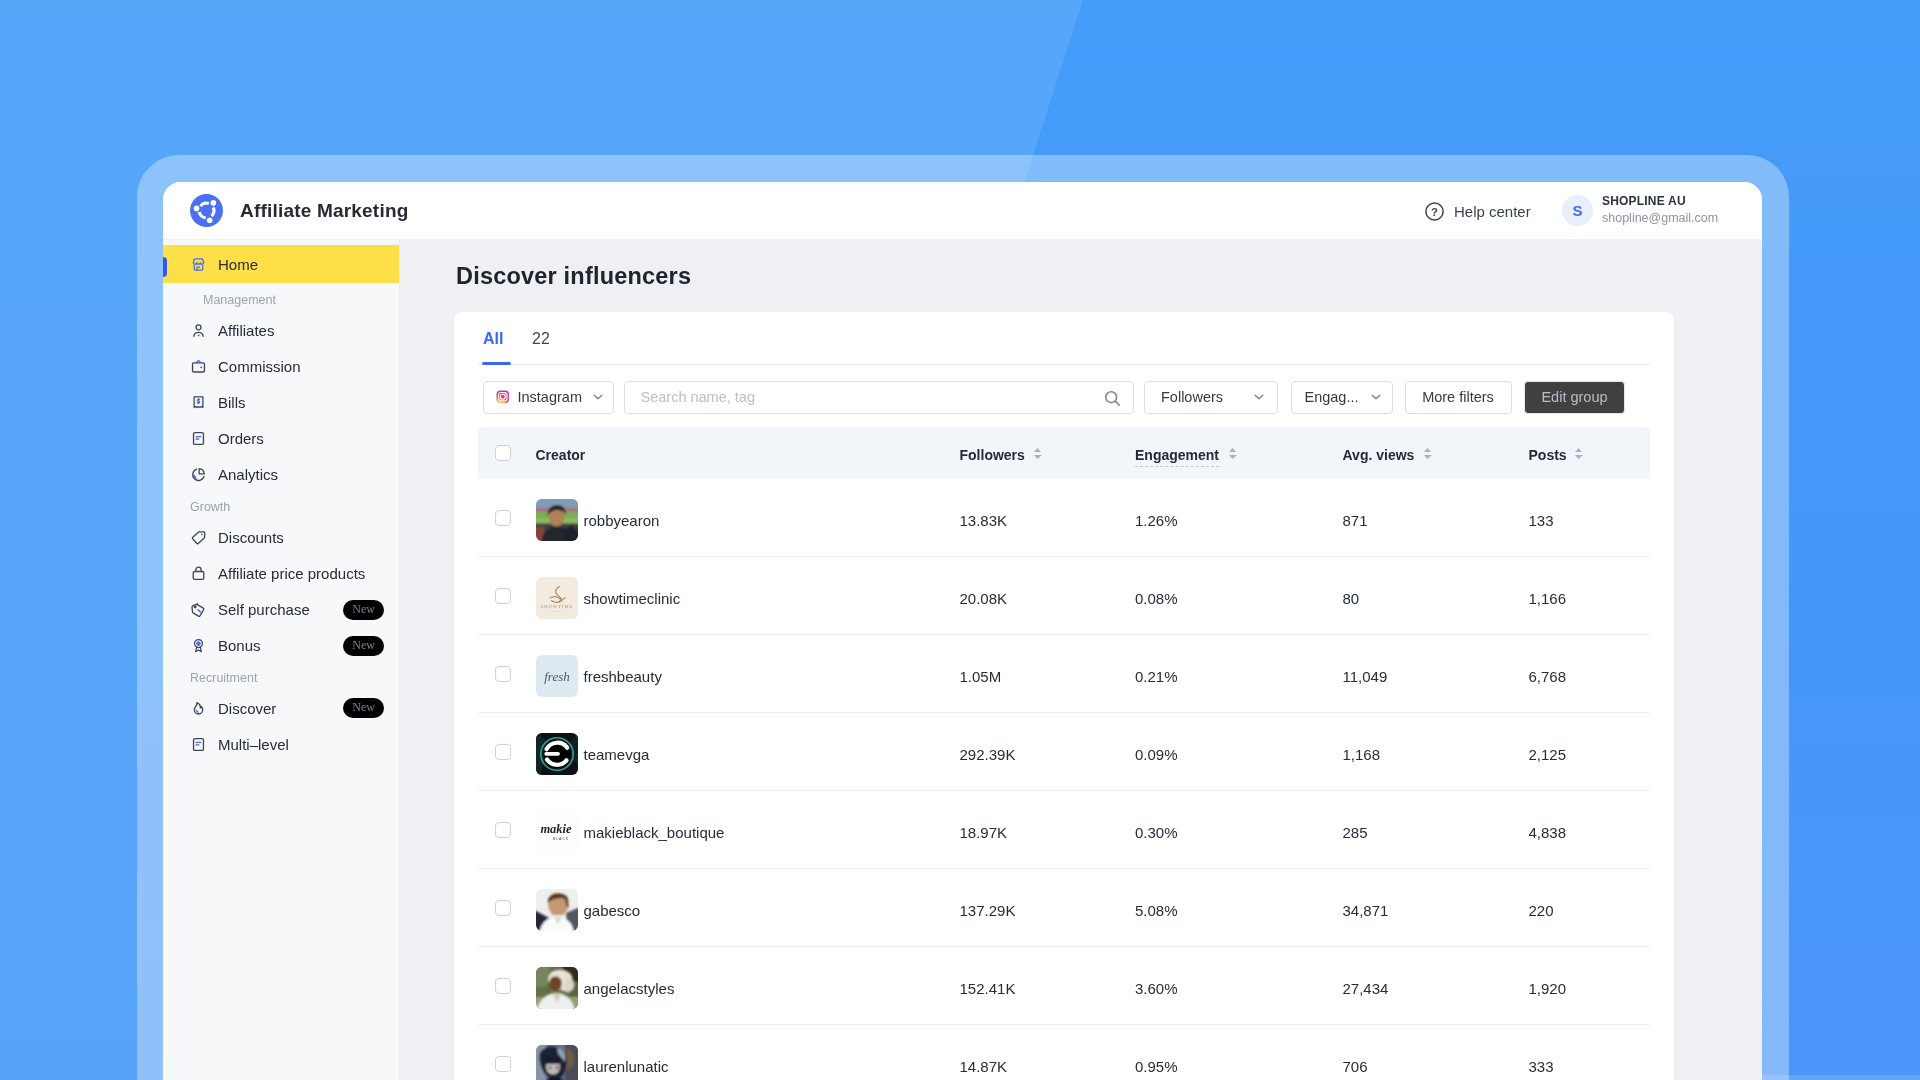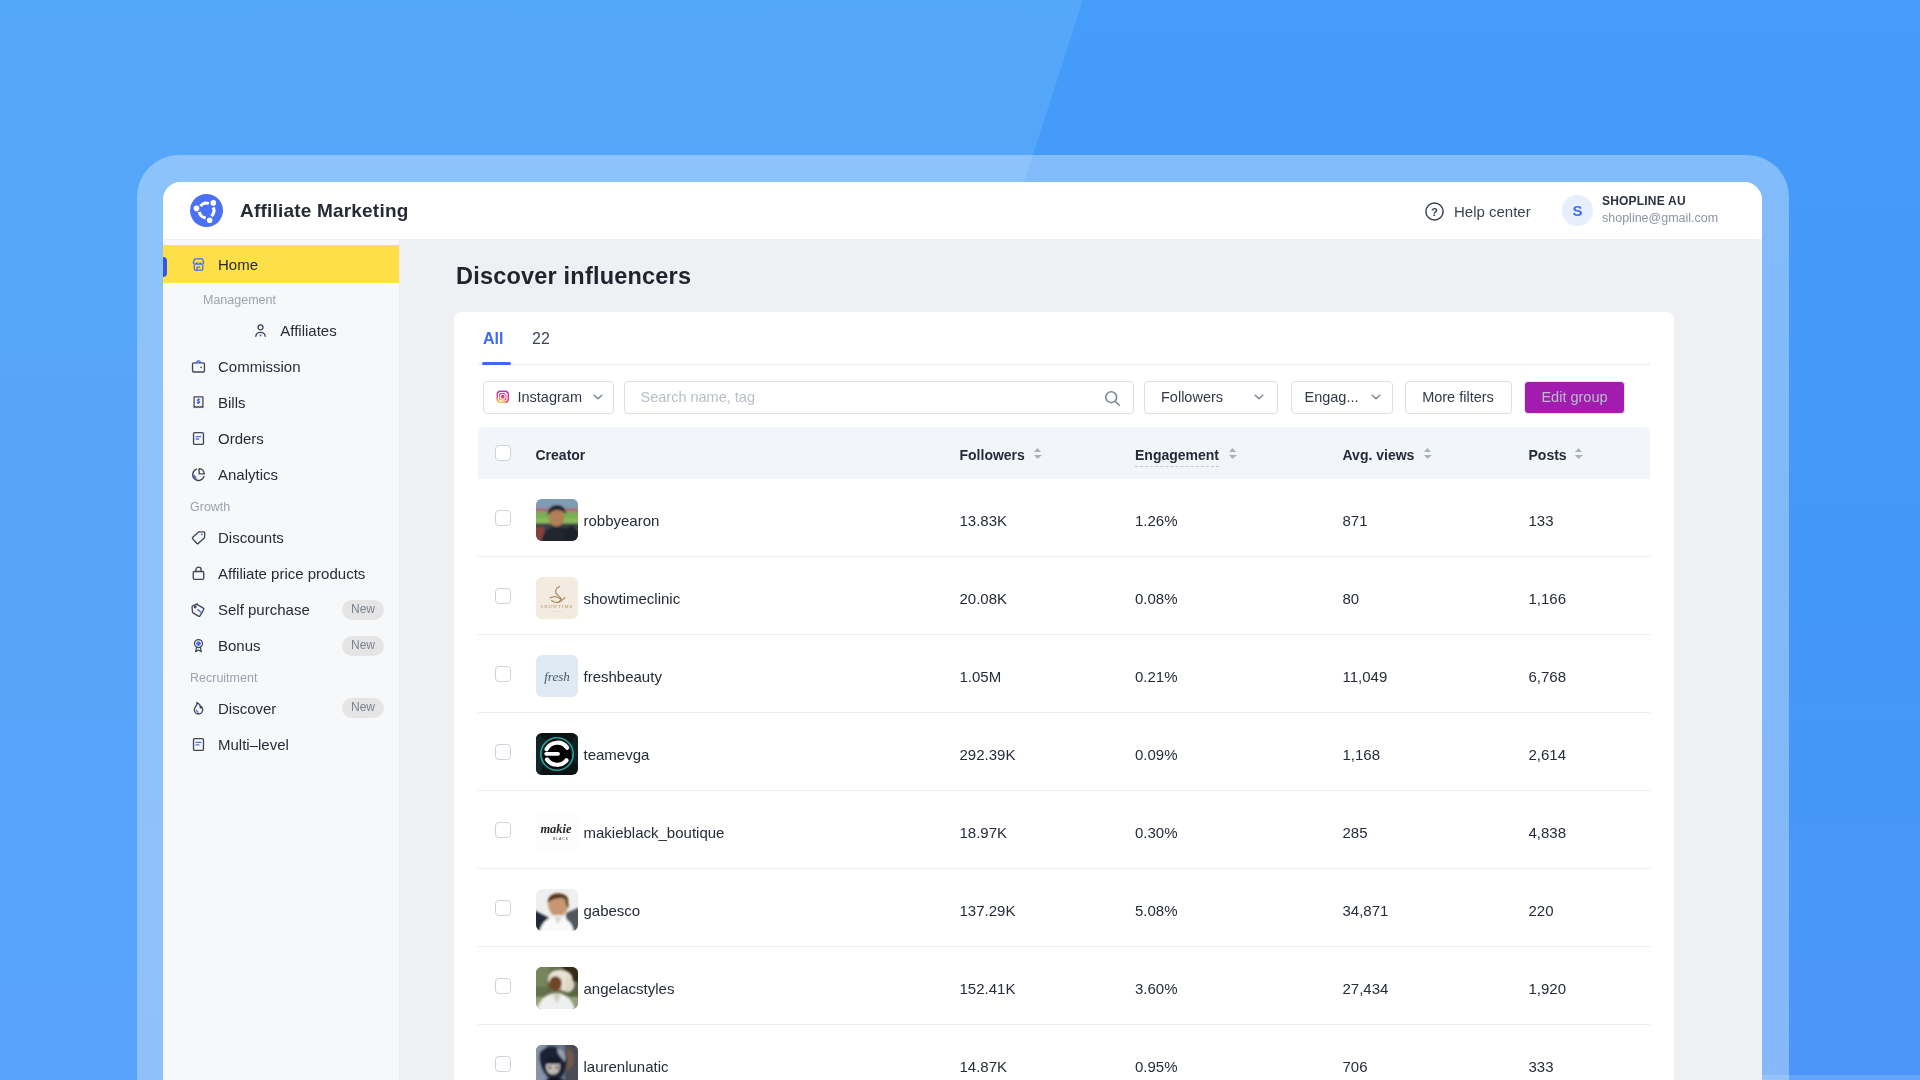--- a/index.html
+++ b/index.html
@@ -17,21 +17,21 @@
 .acct { position:absolute; left:1439px; top:13px; line-height:1; }
 .acct .nm { font-size:12px; font-weight:700; color:#2a3140; letter-spacing:.2px; }
 .acct .em { margin-top:5px; font-size:12.5px; color:#8b94a3; }
 
 aside { position:absolute; left:0; top:58px; bottom:0; width:237px; background:#f7f8fa; border-right:1px solid #ededf0; z-index:4; }
 .mi { position:relative; display:flex; align-items:center; height:36px; padding-left:27px; font-size:15px; color:#262c38; font-weight:500; }
 .mi svg { width:17px; height:17px; margin-right:11px; flex:none; }
 .mi.home { height:38px; margin-top:5px; background:#fde047; }
 .ind { position:absolute; left:0; top:12px; width:4px; height:20px; border-radius:0 4px 4px 0; background:#3355ef; }
 .slab { height:16px; line-height:16px; padding-left:27px; font-size:12.5px; color:#9aa3b1; }
-.badge { margin-left:auto; margin-right:15px; height:20px; line-height:19px; padding:0 9px; border-radius:10px; background:#e5e5e5; color:#79828f; font-size:12px; font-weight:400; }
+.badge { margin-left:auto; margin-right:15px; height:20px; line-height:19px; padding:0 9px; border-radius:10px; background:#000000; color:#79828f; font-size:12px; font-weight:400;font-family:Liberation Serif, serif; }
 
 main { position:absolute; left:238px; top:58px; right:0; bottom:0; }
 h1 { position:absolute; left:55px; top:23px; font-size:23.5px; font-weight:700; color:#20242e; letter-spacing:.2px; }
 .card { position:absolute; left:52.5px; top:72px; width:1220px; height:990px; background:#fff; border-radius:8px; }
 .tabs { position:relative; height:52.5px; margin:0 24px; border-bottom:1px solid #e9ebee; }
 .tab-all { position:absolute; left:5.5px; top:18px; font-size:16px; font-weight:700; color:#3b68f6; }
 .tab-n { position:absolute; left:54.5px; top:18px; font-size:16px; color:#3f4755; }
 .tabline { position:absolute; left:4px; bottom:-1.5px; width:29px; height:3px; border-radius:2px; background:#3b68f6; }
 .filters { position:absolute; left:0; top:68.5px; width:100%; height:33px; }
 .fbtn { position:absolute; top:0; height:33px; background:#fff; border:1px solid #dbdfe5; border-radius:4px; font-size:14.5px; color:#323a47; display:flex; align-items:center; }
@@ -86,21 +86,21 @@
       </div>
   </div>
   <aside>
     <div class="mi home"><span class="ind"></span><svg viewBox="0 0 24 24" fill="none" stroke="#4a6cf0" stroke-width="1.8" stroke-linecap="round" stroke-linejoin="round">
           <path d="M4.8 9.4 6.1 5c.15-.5.6-.85 1.1-.85h9.6c.5 0 .95.35 1.1.85l1.3 4.4"></path>
           <path d="M4.8 9.4a2.4 2 0 0 0 4.8 0M9.6 9.4a2.4 2 0 0 0 4.8 0M14.4 9.4a2.4 2 0 0 0 4.8 0"></path>
           <path d="M6 12.8v6c0 .66.54 1.2 1.2 1.2h9.6c.66 0 1.2-.54 1.2-1.2v-6"></path>
           <path d="M9.9 20v-4.2h3.7"></path>
         </svg>Home</div>
     <div class="slab" style="margin-top:9px;padding-left:40px;">Management</div>
-    <div class="mi" style="margin-top:4.5px;justify-content:center;"><svg viewBox="0 0 24 24" fill="none" stroke="#3f4656" stroke-width="1.9" stroke-linecap="round" stroke-linejoin="round">
+    <div class="mi" style="margin-top:4.5px;"><svg viewBox="0 0 24 24" fill="none" stroke="#3f4656" stroke-width="1.9" stroke-linecap="round" stroke-linejoin="round">
           <circle cx="12" cy="7.6" r="3.5"></circle>
           <path d="M5.4 20.2c.3-3.4 3-5.6 6.6-5.6s6.3 2.2 6.6 5.6"></path>
           <rect x="10.8" y="17.6" width="2.6" height="2.6" rx=".5" fill="#4a6cf0" stroke="none"></rect>
         </svg>Affiliates</div>
     <div class="mi"><svg viewBox="0 0 24 24" fill="none" stroke="#3f4656" stroke-width="1.9" stroke-linecap="round" stroke-linejoin="round">
           <rect x="3.6" y="6.8" width="16.8" height="13" rx="1.8"></rect>
           <path d="M8.6 6.6 11 4.2c.55-.55 1.45-.55 2 0l2.4 2.4" stroke="#4a6cf0"></path>
           <circle cx="15.8" cy="13.2" r="1.2" fill="#3f4656" stroke="none"></circle>
         </svg>Commission</div>
     <div class="mi"><svg viewBox="0 0 24 24" fill="none" stroke="#3f4656" stroke-width="1.8" stroke-linecap="round" stroke-linejoin="round">
@@ -194,21 +194,21 @@
           </div>
         <div class="fbtn" style="left:837px;width:102px;">
             <span style="margin-left:13px;">Engag...</span>
             <span style="margin-left:auto;margin-right:11px;display:flex;">
               <svg class="chev" viewBox="0 0 10 6" fill="none" stroke="#7b8595" stroke-width="1.5" stroke-linecap="round" stroke-linejoin="round">
                 <path d="M1.2 1.2 5 4.8 8.8 1.2"></path>
               </svg>
             </span>
           </div>
         <div class="fbtn" style="left:951px;width:107px;justify-content:center;">More filters</div>
-        <div class="fbtn" style="left:1070.5px;width:101px;justify-content:center;background:#a21caf;color:#b7bdc7;border-color:#e3e6ea;">Edit group</div>
+        <div class="fbtn" style="left:1070.5px;width:101px;justify-content:center;background:#404040;color:#b7bdc7;border-color:#e3e6ea;">Edit group</div>
 </div>
       <div class="tbl">
         <div class="thead">
           <span class="cb" style="margin-top:-8.5px;"></span>
           <span class="th" style="left:58px;">Creator</span>
           <span class="th" style="left:482px;">Followers</span>
             <span class="sort" style="left:555px;"></span>
           <span class="th" style="left:657.5px;"><span style="border-bottom:1px dashed #c2c8d2;padding-bottom:3px;">Engagement</span></span>
           <span class="th" style="left:865px;">Avg. views</span>
           <span class="th" style="left:1051px;">Posts</span>
@@ -306,21 +306,21 @@
 <path d="M10.5 16.2 A 12.2 12.2 0 0 1 31.2 14.8" stroke-width="4.2"></path>
 <path d="M10.2 20.8 H 22" stroke-width="3.8"></path>
 <path d="M11 26.5 A 12.2 12.2 0 0 0 30.5 27.3" stroke-width="4.2"></path>
 </g>
 </svg>
             </span>
           <span class="nmc">teamevga</span>
           <span class="c1">292.39K</span>
             <span class="c2">0.09%</span>
             <span class="c3">1,168</span>
-            <span class="c4">2,614</span>
+            <span class="c4">2,125</span>
         </div>
         <div class="row">
           <span class="cb"></span>
           <span class="ava">
               <svg width="42" height="42" viewBox="0 0 42 42">
 <rect width="42" height="42" fill="#fdfdfd"></rect>
 <text x="20" y="22" text-anchor="middle" font-family="Liberation Serif" font-style="italic" font-weight="700" font-size="12.5" fill="#262626">makie</text>
 <text x="25" y="28.5" text-anchor="middle" font-family="Liberation Sans" font-size="3.4" letter-spacing="1" fill="#3a3a3a">BLACK</text>
 </svg>
             </span>

